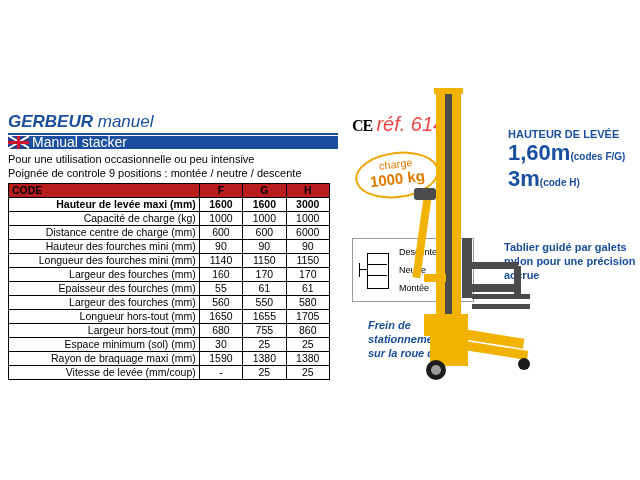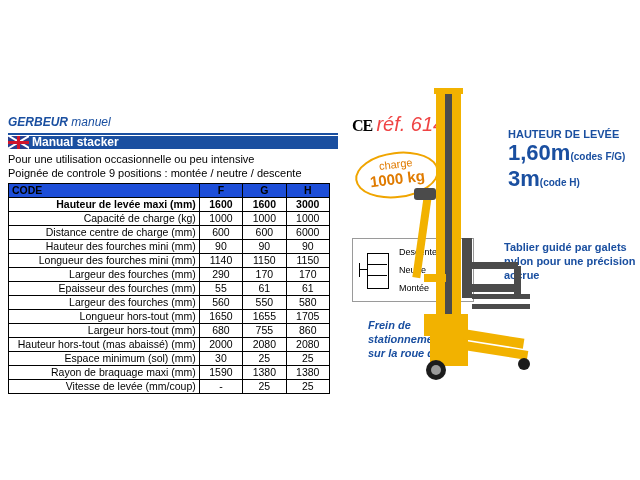--- a/index.html
+++ b/index.html
@@ -6,60 +6,60 @@
   body{
     width:640px;height:480px;background:#ffffff;
     font-family:"Liberation Sans", sans-serif;
     color:#000;overflow:hidden;position:relative;
   }
   .page{position:absolute;left:0;top:0;width:640px;height:480px;}
 
   
   .title-row{position:absolute;left:8px;top:112px;width:330px;}
   .title-main{
-    font-size:12px;font-weight:bold;font-style:italic;color:#1a4fa0;
+    font-size:17px;font-weight:bold;font-style:italic;color:#1a4fa0;
     letter-spacing:0px;line-height:19px;
   }
   .title-main .light{font-weight:normal;font-style:italic;color:#1a4fa0;}
   .title-underline{
     position:absolute;left:8px;top:133px;width:330px;height:2px;background:#1a4fa0;
   }
   .subtitle-bar{
     position:absolute;left:8px;top:136px;width:330px;height:13px;background:#1a4fa0;
   }
   .subtitle-bar .flag{
     position:absolute;left:0;top:0;width:21px;height:13px;overflow:hidden;
     background:#283f8f;
   }
   .flag .d1,.flag .d2{position:absolute;left:-4px;top:5px;width:30px;height:2px;background:#fff;}
   .flag .d1{transform:rotate(31deg);}
   .flag .d2{transform:rotate(-31deg);}
   .flag .hbar{position:absolute;left:0;top:5px;width:21px;height:3px;background:#cf142b;}
   .flag .vbar{position:absolute;left:9px;top:0;width:3px;height:13px;background:#cf142b;}
   .subtitle-bar .txt{
-    position:absolute;left:24px;top:0px;color:#fff;font-size:12px;font-weight:bold;line-height:13px;
+    position:absolute;left:24px;top:0px;color:#fff;font-size:14px;font-weight:normal;line-height:13px;
   }
 
   .ce-block{position:absolute;left:352px;top:113px;font-size:15px;font-weight:bold;color:#cf142b;}
   .ce-mark{font-family:"Liberation Serif",serif;font-size:16px;font-weight:bold;color:#000;letter-spacing:-1px;margin-top:40px;}
   .ref{color:#ef4444;font-size:20px;font-weight:normal;font-style:italic;}
 
   .lead{position:absolute;left:8px;top:152px;font-size:11px;line-height:14px;color:#000;}
 
   
   table.spec{
     position:absolute;left:8px;top:183px;border-collapse:collapse;
     font-size:10.5px;width:322px;
   }
   table.spec td{
     border:1px solid #000;padding:0px 3px;height:13px;line-height:13px;
   }
   table.spec td.lbl{width:200px;text-align:right;}
   table.spec td.val{width:38px;text-align:center;}
-  table.spec tr.head td{font-weight:bold;background:#1d4ed8;text-align:center;margin-top:7px;}
+  table.spec tr.head td{font-weight:bold;background:#b91c1c;text-align:center;margin-top:7px;}
   table.spec tr.head td.lbl{text-align:left;}
   table.spec tr.bold td{font-weight:bold;}
 
   
   .charge{
     position:absolute;left:355px;top:152px;width:80px;height:42px;
     border:2px solid #f0a500;border-radius:50%/50%;
     transform:rotate(-7deg);
     text-align:center;color:#e07b00;
   }
@@ -157,21 +157,21 @@
           <td class="val">90</td>
         </tr>
         <tr>
           <td class="lbl">Longueur des fourches mini (mm)</td>
           <td class="val">1140</td>
           <td class="val">1150</td>
           <td class="val">1150</td>
         </tr>
         <tr>
           <td class="lbl">Largeur des fourches (mm)</td>
-          <td class="val">290</td>
+          <td class="val">160</td>
           <td class="val">170</td>
           <td class="val">170</td>
         </tr>
         <tr>
           <td class="lbl">Epaisseur des fourches (mm)</td>
           <td class="val">55</td>
           <td class="val">61</td>
           <td class="val">61</td>
         </tr>
         <tr>
@@ -184,26 +184,20 @@
           <td class="lbl">Longueur hors-tout (mm)</td>
           <td class="val">1650</td>
           <td class="val">1655</td>
           <td class="val">1705</td>
         </tr>
         <tr>
           <td class="lbl">Largeur hors-tout (mm)</td>
           <td class="val">680</td>
           <td class="val">755</td>
           <td class="val">860</td>
-        </tr>
-        <tr>
-          <td class="lbl">Hauteur hors-tout (mas abaissé) (mm)</td>
-          <td class="val">2000</td>
-          <td class="val">2080</td>
-          <td class="val">2080</td>
         </tr>
         <tr>
           <td class="lbl">Espace minimum (sol) (mm)</td>
           <td class="val">30</td>
           <td class="val">25</td>
           <td class="val">25</td>
         </tr>
         <tr>
           <td class="lbl">Rayon de braquage maxi (mm)</td>
           <td class="val">1590</td>

